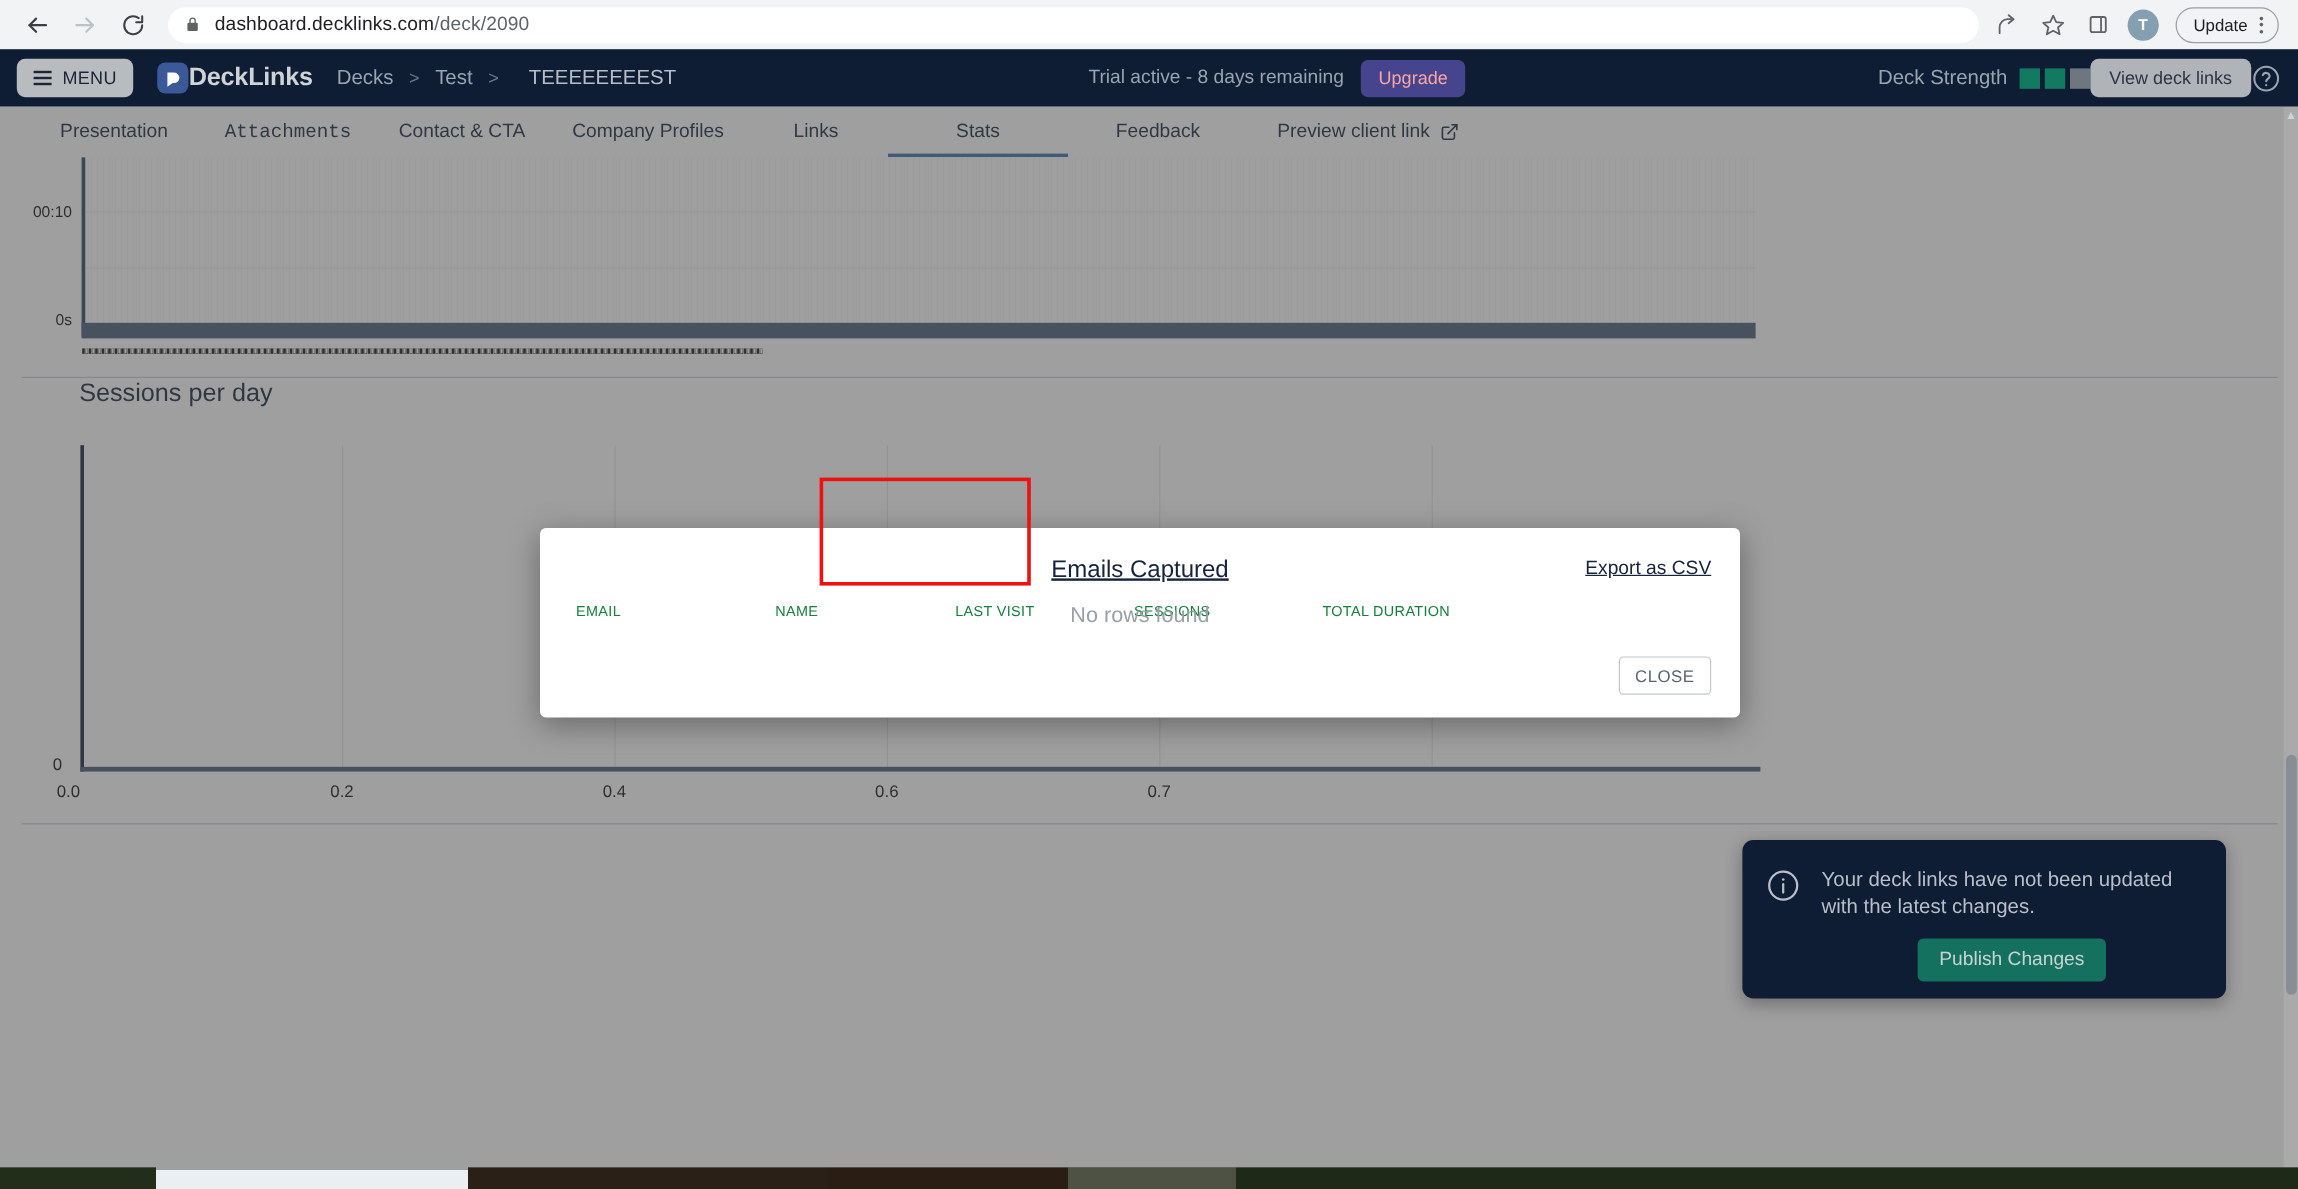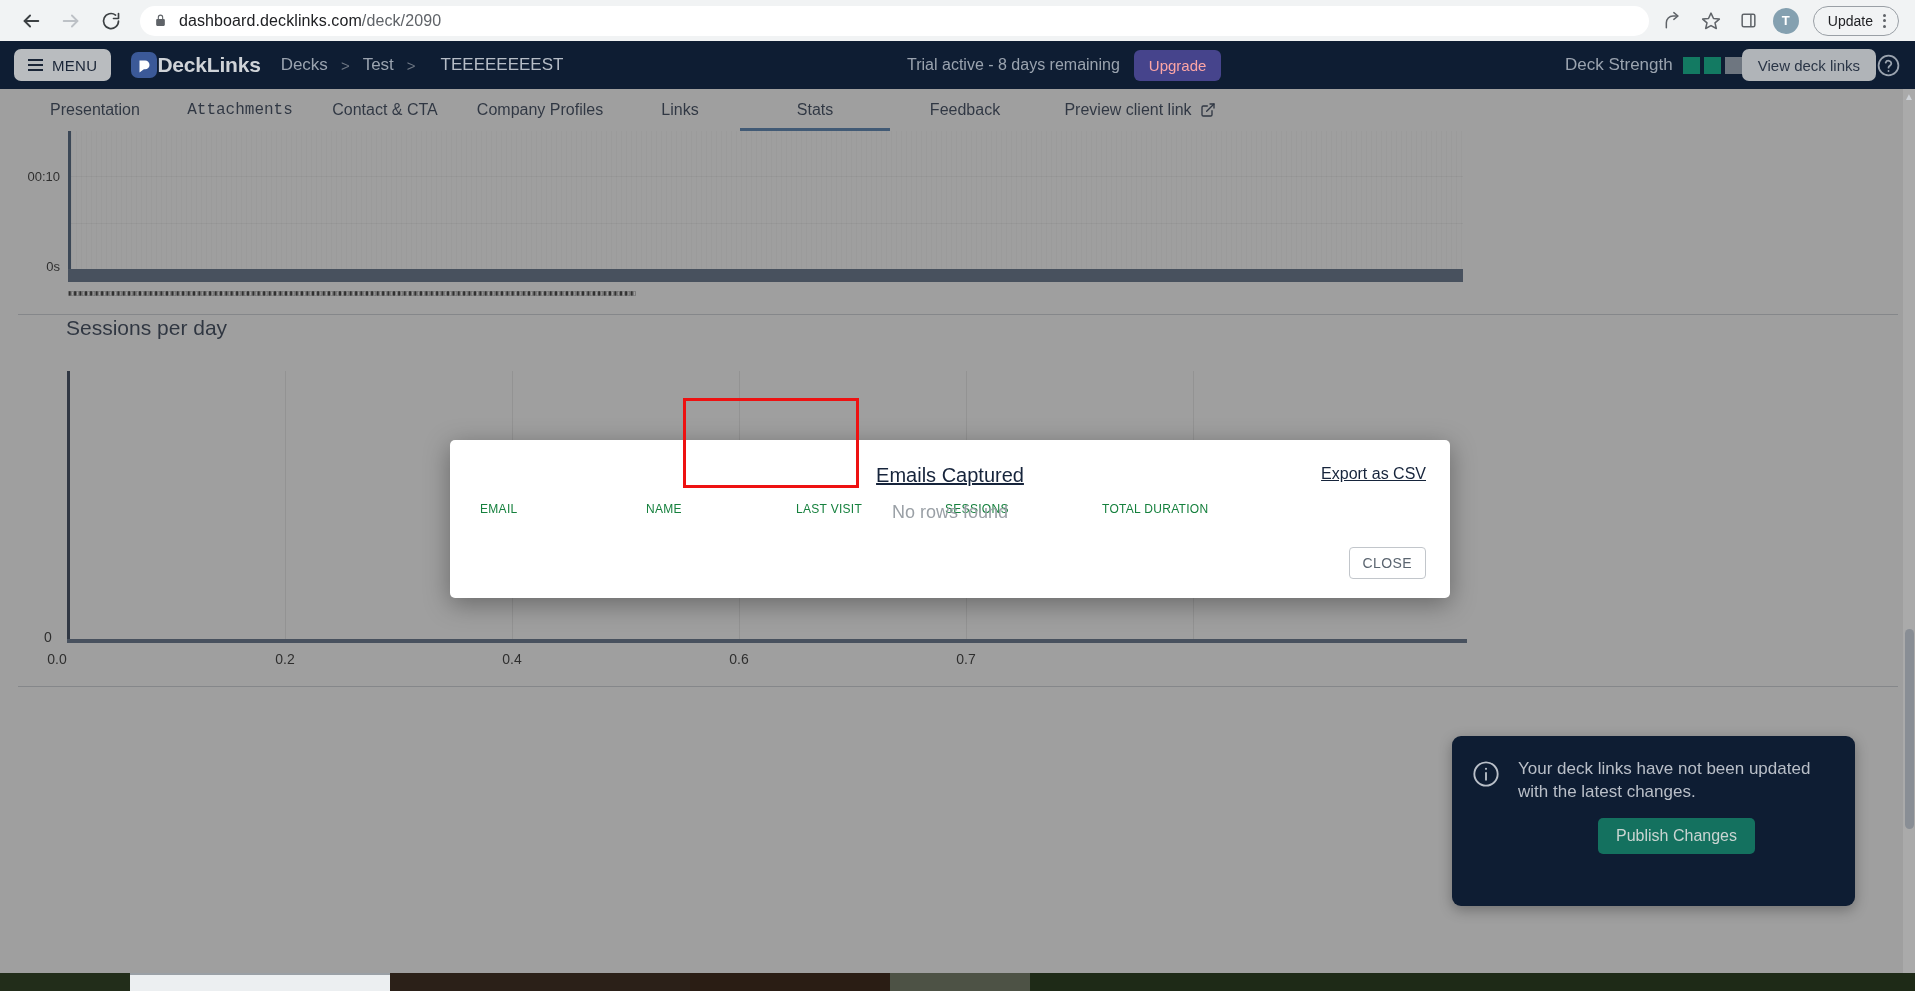--- a/index.html
+++ b/index.html
@@ -230,28 +230,27 @@
     position: absolute;
     left: 683px; top: 398px;
     width: 176px; height: 90px;
     border: 3px solid #ee1111;
     background: transparent;
   }
 
   
   .toast {
     position: absolute; left: 1452px; top: 700px;
-    width: 403px; height: 170px;
+    width: 403px; height: 132px;
     background: #0e1d33;
     border-radius: 9px;
     display: flex; align-items: flex-start;
     padding: 22px 20px;
     gap: 18px;
     box-shadow: 0 4px 14px rgba(0,0,0,0.3);
-    margin-top: 36px;
   }
   .toast-icon { flex: 0 0 auto; color: #b9bfc8; margin-top: 2px; }
   .toast-body { display: flex; flex-direction: column; gap: 14px; flex: 1 1 auto; }
   .toast-text { color: #b9bfc8; font-size: 17px; line-height: 1.35; }
   .publish-btn {
     background: #14715f; color: #c9d4d1;
     border-radius: 5px; height: 36px;
     align-self: center;
     padding: 0 18px;
     display: flex; align-items: center; justify-content: center;

